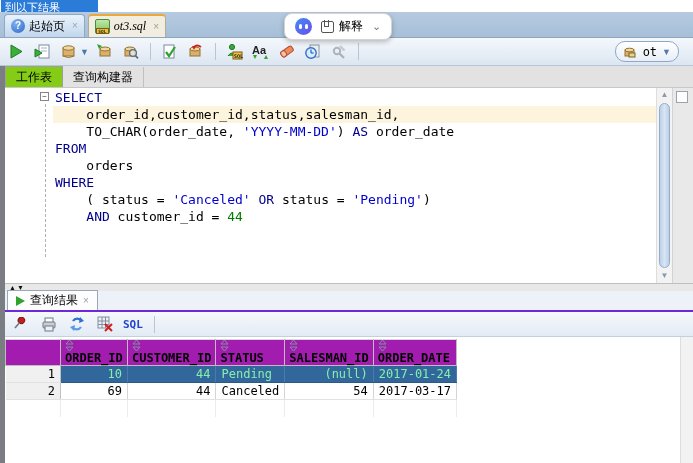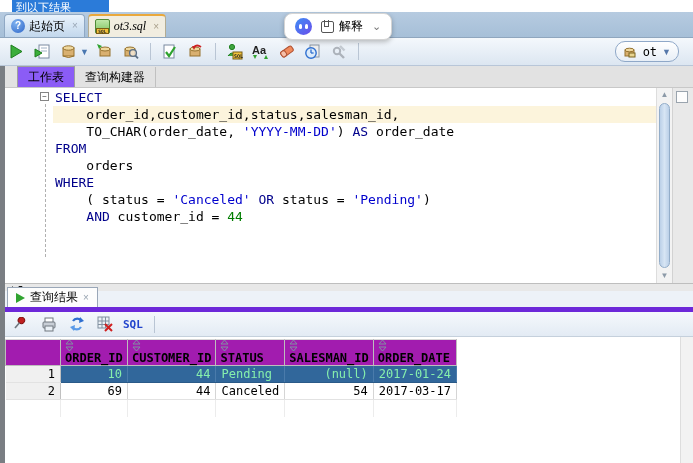--- a/index.html
+++ b/index.html
@@ -6,21 +6,21 @@
     --sel-blue:#31679B; --kw:#00008B; --str:#0000CD; --num:#007D00;
     --hl:#FCF4DC; --tab-orange:#E9A83C;
   }
   *{box-sizing:border-box;margin:0;padding:0;}
   body{font-family:"Liberation Sans",sans-serif;background:#fff;}
   .app{position:relative;width:693px;height:463px;background:#fff;overflow:hidden;
        font-size:12px;color:#000;}
 
   
   .top-strip{height:12px;background:#fff;position:relative;}
-  .overlay-label{position:absolute;left:12px;top:0;width:97px;height:12px;background:#2B7BD9;
+  .overlay-label{position:absolute;left:1px;top:0;width:97px;height:12px;background:#2B7BD9;
      color:#fff;font-size:11px;line-height:14px;padding-left:4px;overflow:hidden;white-space:nowrap;}
 
   
   .doc-tabs{height:26px;background:linear-gradient(#B6CBE0,#A6BFD8);display:flex;align-items:flex-end;
      padding-left:4px;position:relative;border-bottom:1px solid #8FA6BE;}
   .dtab{height:23px;display:flex;align-items:center;gap:4px;padding:0 6px;border:1px solid #8FA8C4;
      border-bottom:none;border-radius:4px 4px 0 0;margin-right:3px;cursor:default;}
   .dtab.start{background:linear-gradient(#EAF3FC,#C2D7EC);}
   .dtab.active{background:#F1EDE0;border-color:#B3AC93;border-top:2px solid var(--tab-orange);}
   .dtab .close{color:#9AA7B6;font-size:10px;margin-left:3px;line-height:1;}
@@ -53,21 +53,21 @@
   .combo{display:flex;align-items:center;gap:5px;height:21px;padding:0 7px;background:linear-gradient(#fff,#E7EEF6);
      border:1px solid #8FA8C8;border-radius:10px;margin-right:8px;}
   .combo .val{font-family:"DejaVu Sans Mono",monospace;font-size:12px;}
   .combo .arr{color:#5577AA;font-size:9px;}
   .drop-arr{color:#4A77B0;font-size:9px;margin-left:-4px;}
 
   
   .content{border-left:5px solid #7A7E83;height:425px;display:flex;flex-direction:column;}
   .ws-tabs{height:22px;background:#E2E2E2;display:flex;align-items:flex-end;border-bottom:1px solid #C8C8C8;}
   .wtab{height:21px;padding:0 10px;display:flex;align-items:center;font-size:12px;}
-  .wtab.sel{background:#8b5cf6;border:1px solid #9E9E9E;border-bottom:none;margin-left:12px;}
+  .wtab.sel{background:#84cc16;border:1px solid #9E9E9E;border-bottom:none;}
   .wtab.plain{border-right:1px solid #C0C0C0;height:20px;}
 
   
   .editor{height:195px;background:#fff;display:flex;position:relative;overflow:hidden;}
   .gutter{width:34px;background:#fff;}
   .fold{width:14px;position:relative;}
   .fold .dash{position:absolute;left:6px;top:16px;bottom:26px;border-left:1px dashed #B0B0B0;}
   .foldbox{position:absolute;left:1px;top:4px;width:9px;height:9px;border:1px solid #848484;background:#fff;
      font-size:8px;line-height:7px;text-align:center;color:#333;}
   .code{flex:1;font-family:"DejaVu Sans Mono",monospace;font-size:13px;padding-top:1px;}
@@ -79,21 +79,21 @@
   .thumb{width:11px;flex:1;margin:1px 0;background:linear-gradient(90deg,#BBD0E8,#D7E5F4,#BBD0E8);
      border:1px solid #93ADC9;border-radius:6px;}
   .annot{width:21px;background:#E9E9E9;border-left:1px solid #D2D2D2;position:relative;}
   .annot .sq{position:absolute;top:3px;left:3px;width:12px;height:12px;background:#FDFDFD;border:1px solid #9AA4AE;}
 
   
   .splitter{height:8px;background:#E8E8E8;border-top:1px solid #BEBEBE;display:flex;align-items:center;padding-left:4px;gap:1px;}
   .splitter span{font-size:7px;line-height:7px;color:#111;}
 
   
-  .res-tabs{height:21px;background:#EDF2F8;display:flex;align-items:flex-end;padding-left:2px;border-bottom:5px solid #6d28d9;}
+  .res-tabs{height:21px;background:#EDF2F8;display:flex;align-items:flex-end;padding-left:2px;border-bottom:2px solid #6d28d9;}
   .rtab{height:20px;background:#FDFDFD;border:1px solid #9AA7B8;border-bottom:none;display:flex;align-items:center;
      gap:5px;padding:0 8px;}
   .play{width:0;height:0;border-left:9px solid #2FA32F;border-top:5px solid transparent;border-bottom:5px solid transparent;}
   .rtab .close{color:#98A4B0;font-size:10px;}
 
   
   .res-toolbar{height:25px;background:linear-gradient(#F5F8FC,#E3EBF4);border-bottom:1px solid #C5D0DC;
      display:flex;align-items:center;gap:8px;padding:0 6px;}
   .sql-btn{color:#2244CC;font-weight:bold;font-size:11px;font-family:"DejaVu Sans Mono",monospace;}
   .res-status{font-size:12px;color:#16163F;}

